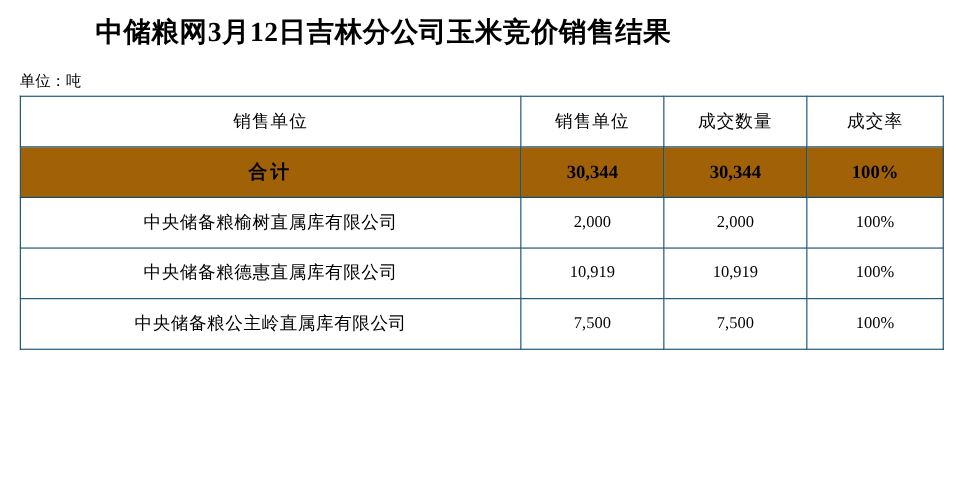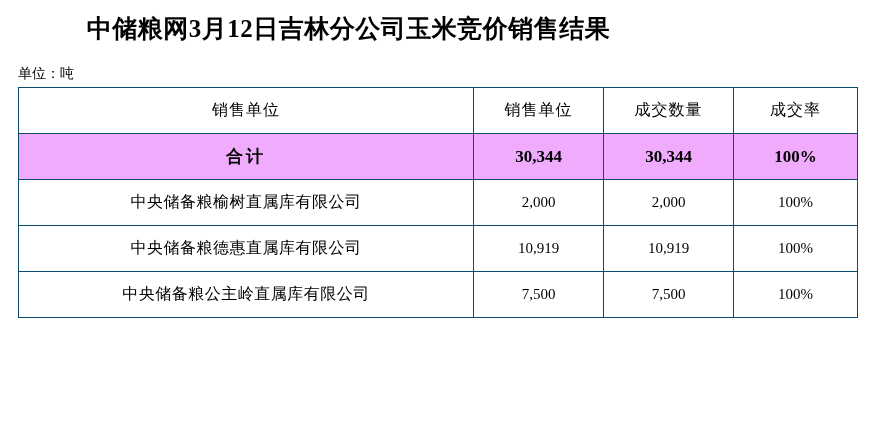--- a/index.html
+++ b/index.html
@@ -70,21 +70,21 @@
     text-align: center;
     letter-spacing: 0.5px;
     padding: 0 6px;
   }
   td.num-cell {
     text-align: center;
     padding-right: 10px;
     font-family: "Liberation Serif", "DejaVu Serif", serif;
   }
   tr.total-row {
-    background: #f0abfc;
+    background: #a16207;
   }
   tr.total-row td {
     font-weight: bold;
     font-size: 17px;
   }
   tr.total-row td.unit-cell {
     letter-spacing: 3px;
   }
   tr.data-row td.unit-cell {
     font-size: 16px;

